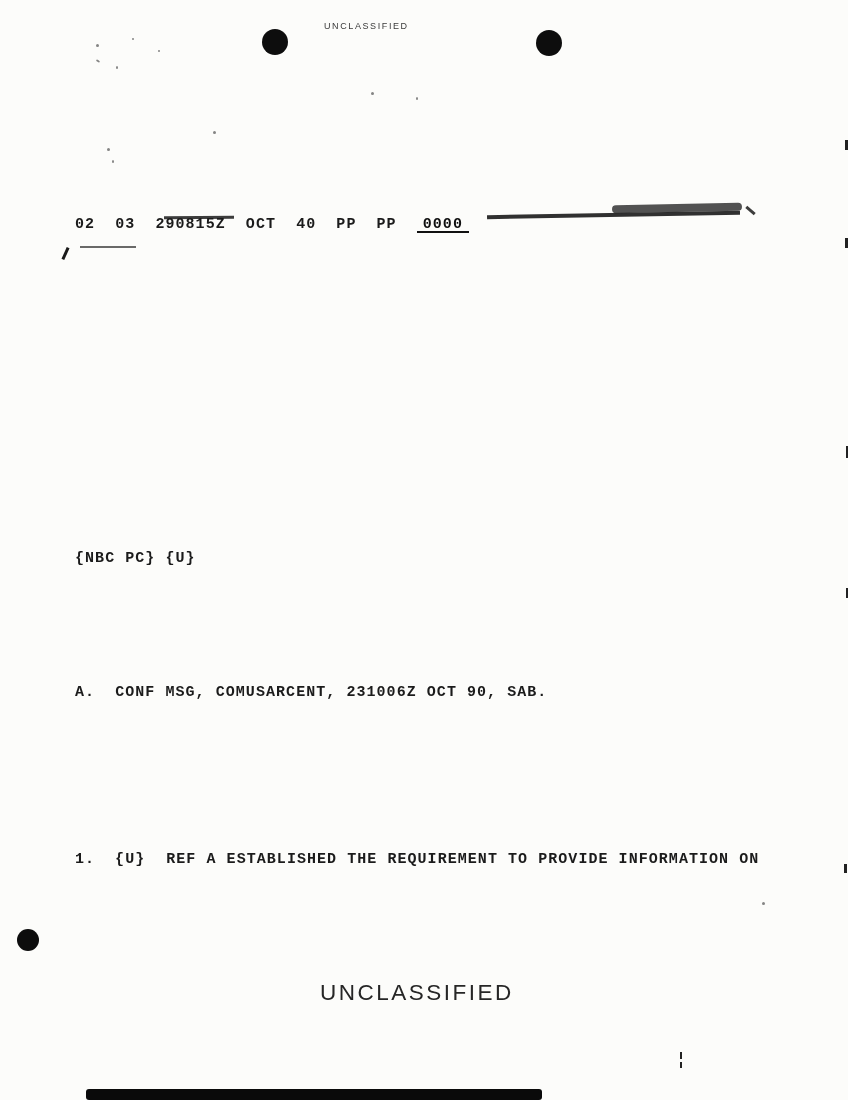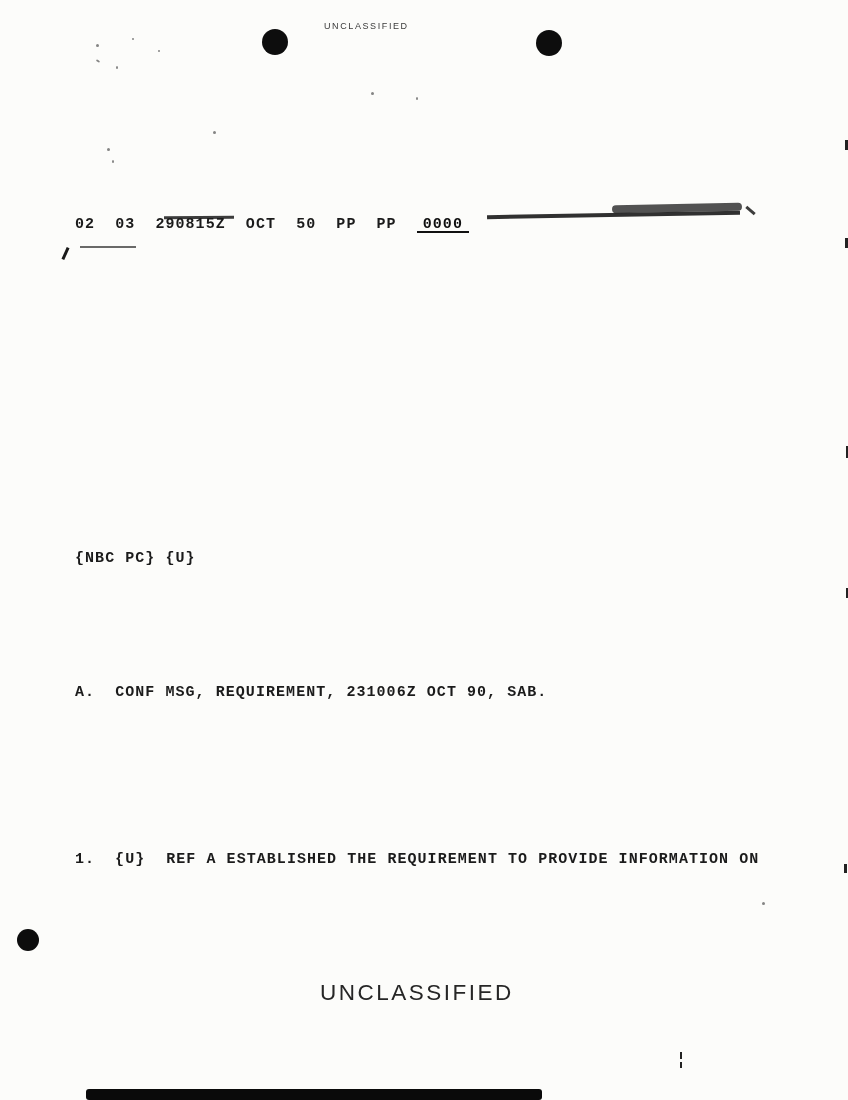--- a/index.html
+++ b/index.html
@@ -69,29 +69,29 @@
 
   <div class="hole hole-top-1"></div>
   <div class="hole hole-top-2"></div>
   <div class="hole hole-bottom"></div>
 
   <div class="classification-top">UNCLASSIFIED</div>
   <div class="classification-bottom">UNCLASSIFIED</div>
 
   <div class="doc">
 
-    <div class="row"><span>02  03  290815Z  OCT  50  PP  PP  </span><span class="struck">0000</span></div>
+    <div class="row"><span>02  03  290815Z  OCT  40  PP  PP  </span><span class="struck">0000</span></div>
 
     <div class="row"></div>
 
 
 
     <div class="row">{NBC PC} {U}</div>
 
-    <div class="row">A.  CONF MSG, REQUIREMENT, 231006Z OCT 90, SAB.</div>
+    <div class="row">A.  CONF MSG, COMUSARCENT, 231006Z OCT 90, SAB.</div>
 
     
     <div class="row"><span>1.</span><span class="cls">{U}</span><span>REF A ESTABLISHED THE REQUIREMENT TO PROVIDE INFORMATION ON</span></div>
     
 
     
     
     
     
     

